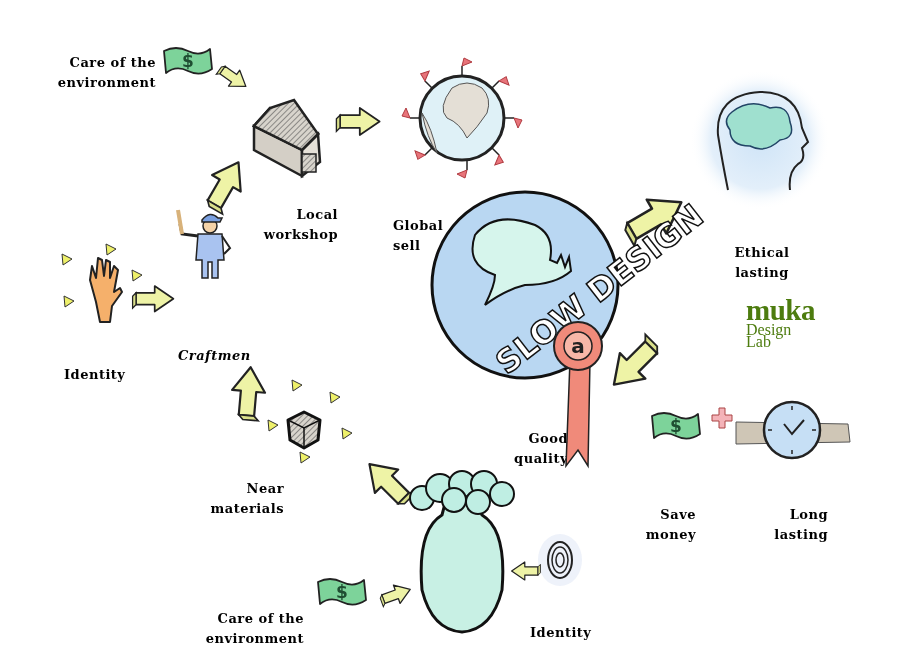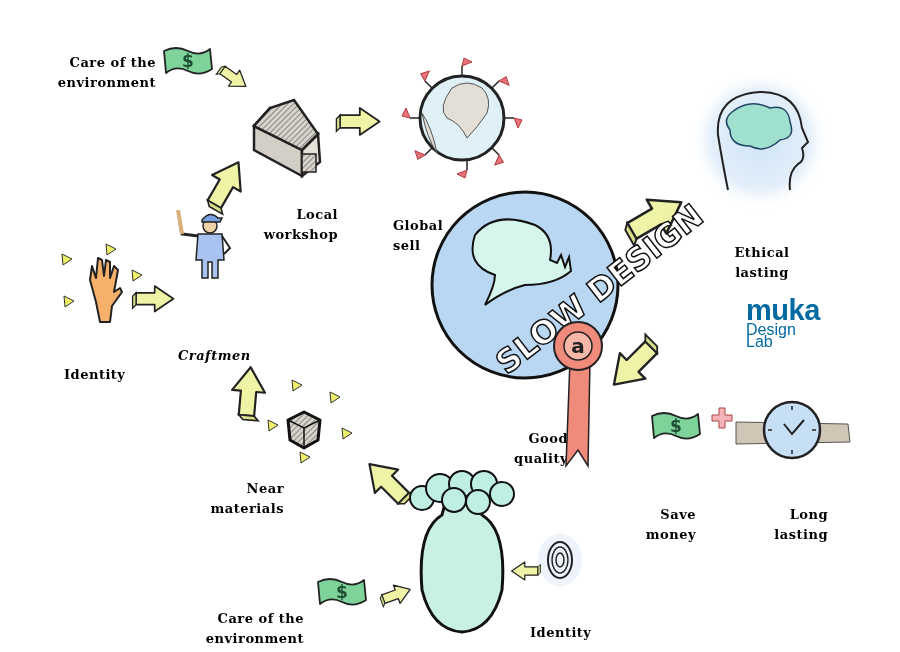--- a/index.html
+++ b/index.html
@@ -2,21 +2,21 @@
 <html><head>
 <meta charset="utf-8">
 <style>
   html, body { margin: 0; padding: 0; background: #ffffff; }
   body { width: 900px; height: 652px; position: relative; overflow: hidden; font-family: "DejaVu Serif", serif; }
   .lbl { position: absolute; color: #000000; font-weight: bold; font-size: 13px; line-height: 20px; letter-spacing: 0.5px; font-family: "DejaVu Serif", serif; margin-top: 33px; }
   .lbl span { display: block; }
   .r { text-align: right; }
   .c { text-align: center; }
   svg.ico { position: absolute; overflow: visible; }
-  .logo { position: absolute; left: 746px; top: 296px; color: #0369a1; font-family: Liberation Sans, sans-serif; }
+  .logo { position: absolute; left: 746px; top: 296px; color: #4d7c0f; font-family: Liberation Serif, serif; }
   .logo .big { font-size: 29px; font-weight: bold; line-height: 28px; letter-spacing: -0.5px; display: block; }
   .logo .small { font-size: 16px; line-height: 12px; display: block; }
 </style>
 </head>
 <body>
 
 <div class="lbl r" style="left:18px; top:20px; width:138px;">
   <span>Care of the</span>
   <span>environment</span>
 </div>

